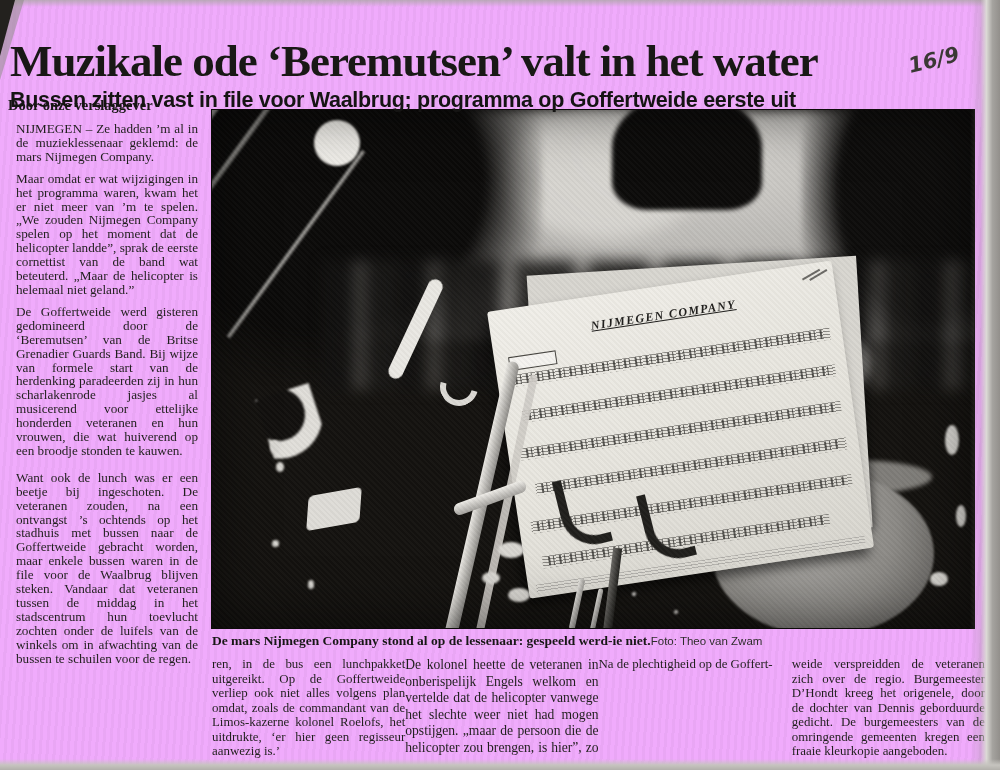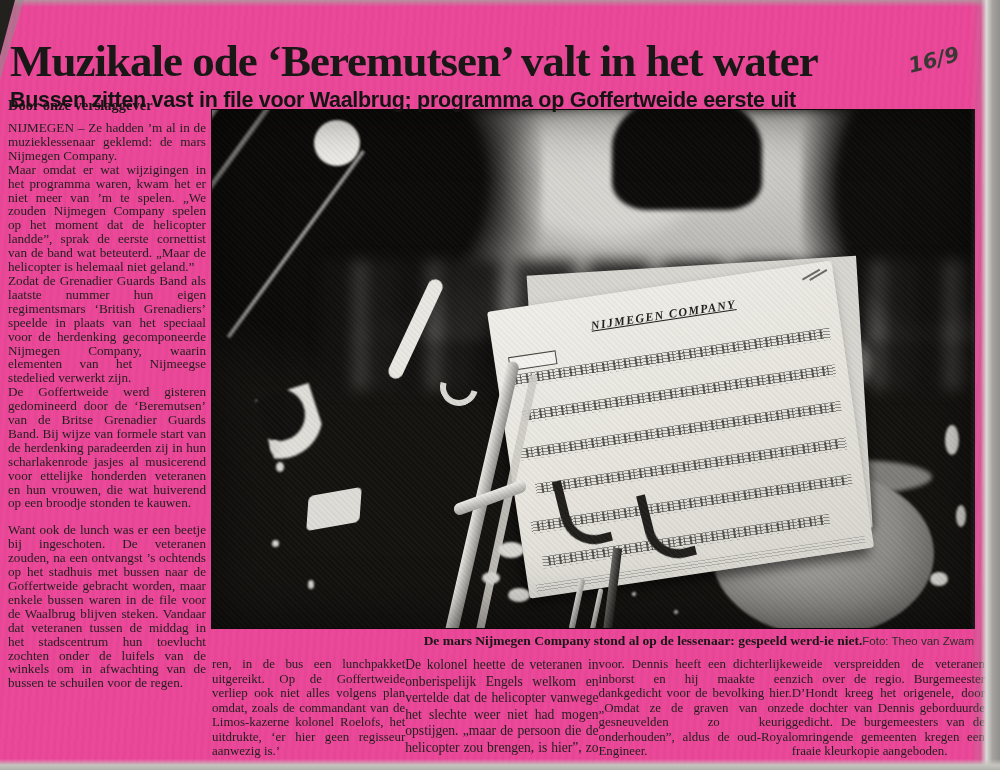--- a/index.html
+++ b/index.html
@@ -2,21 +2,21 @@
 <html lang="nl"><head>
 <meta charset="utf-8">
 <title>Krantenknipsel</title>
 <style>
   html,body{margin:0;padding:0;}
   body{
     width:1000px;height:770px;overflow:hidden;position:relative;
     background:#8e8c88;
     font-family:"Liberation Serif", serif;
   }
-  .scan{position:absolute;inset:0;background:#ec4899;}
+  .scan{position:absolute;inset:0;background:#f0abfc;}
   .scan::after{ 
     content:"";position:absolute;inset:0;pointer-events:none;
     background:repeating-linear-gradient(94deg, rgba(120,118,112,.05) 0 3px, rgba(255,255,255,.04) 3px 7px);
     mix-blend-mode:multiply;
   }
   
   .corner-tl{position:absolute;left:0;top:0;width:30px;height:78px;z-index:50;
     background:#23211e;clip-path:polygon(0 0,15px 0,0 56px);}
   .corner-tl2{position:absolute;left:0;top:0;width:40px;height:96px;z-index:49;
     background:#8f8d88;clip-path:polygon(0 0,24px 0,0 80px);opacity:.55;}
@@ -35,21 +35,21 @@
     font-family:"Liberation Sans",sans-serif;font-weight:700;font-size:21.5px;
     letter-spacing:-.3px;color:#151413;white-space:nowrap;}
   .handnote{position:absolute;left:908px;top:48px;z-index:6;
     font-family:"DejaVu Sans",sans-serif;font-style:italic;font-weight:600;font-size:21px;
     color:#3a3834;transform:rotate(-14deg);}
 
   
   .col1{position:absolute;left:8px;top:96px;width:198px;height:660px;overflow:hidden;z-index:5;
     font-size:13.2px;line-height:13.9px;text-align:justify;color:#201f1d;}
   .byline{font-weight:700;font-size:14.5px;line-height:18px;margin-bottom:7px;color:#171614;}
-  .col1 p{margin:0;}
+  .col1 p{margin:8px;}
   .col1 .paras p:last-child{margin-top:13px;}
 
   
   .photo{position:absolute;left:212px;top:110px;width:762px;height:518px;z-index:4;
     background:#14120f;overflow:hidden;box-shadow:0 0 0 1px #0c0b09;}
   .photo::after{content:"";position:absolute;inset:0;pointer-events:none;
     background:repeating-linear-gradient(45deg, rgba(255,255,255,.025) 0 2px, rgba(0,0,0,.03) 2px 4px);
     box-shadow:inset 0 0 60px rgba(0,0,0,.55);}
   .photo *{position:absolute;}
   .ph-sky{left:110px;top:0;width:652px;height:230px;filter:blur(6px);
@@ -122,21 +122,21 @@
     background:linear-gradient(90deg,#eceae5,#8f8d89);}
   .ph-sax2{left:290px;top:262px;width:8px;height:272px;border-radius:6px;transform:rotate(12deg);background:#cfccc7;opacity:.9;}
   .ph-crook{left:240px;top:382px;width:76px;height:12px;border-radius:8px;transform:rotate(-20deg);
     background:linear-gradient(#f0eee9,#a3a19d);}
   .sx1{left:286px;top:432px;width:26px;height:16px;} .sx2{left:270px;top:462px;width:18px;height:12px;} .sx3{left:296px;top:478px;width:22px;height:14px;}
   .w1{left:733px;top:315px;width:14px;height:30px;} .w2{left:744px;top:395px;width:10px;height:22px;} .w3{left:718px;top:462px;width:18px;height:14px;}
   .sp{width:4px;height:4px;} .sp1{left:420px;top:482px;} .sp2{left:462px;top:500px;} .sp3{left:606px;top:432px;}
 
   
   .caption-row{position:absolute;left:212px;top:633px;width:762px;z-index:5;
-    display:flex;justify-content:flex-end;align-items:baseline;}
+    display:flex;justify-content:flex-start;align-items:baseline;}
   .caption{font-family:"Liberation Serif",serif;font-weight:700;font-size:13.5px;color:#181716;}
   .credit{font-family:"Liberation Sans",sans-serif;font-size:11.5px;color:#2e2d2b;}
 
   
   .bottom-cols{position:absolute;left:212px;top:657px;width:773px;height:102px;z-index:5;
     display:grid;grid-template-columns:repeat(4,1fr);
     color:#201f1d;text-align:justify;overflow:hidden;}
   .bcol p{margin:0;}
   .bc2,.bc4,.bc5{font-size:12.9px;line-height:14.5px;}
   .bc3{font-size:13.6px;line-height:16.6px;}
@@ -148,21 +148,20 @@
 
   <h1 class="headline">Muzikale ode ‘Beremutsen’ valt in het water</h1>
   <h2 class="subheadline">Bussen zitten vast in file voor Waalbrug; programma op Goffertweide eerste uit</h2>
   <div class="handnote">16/9</div>
 
   <div class="col1">
     <div class="byline">Door onze verslaggever</div>
     <div class="paras">
         <p>NIJMEGEN – Ze hadden ’m al in de muzieklessenaar geklemd: de mars Nijmegen Company.</p>
         <p>Maar omdat er wat wijzigingen in het programma waren, kwam het er niet meer van ’m te spelen. „We zouden Nijmegen Company spelen op het moment dat de helicopter landde”, sprak de eerste cornettist van de band wat beteuterd. „Maar de helicopter is helemaal niet geland.”</p>
-        <p>Zodat de Grenadier Guards Band als laatste nummer hun eigen regimentsmars ‘British Grenadiers’ speelde in plaats van het speciaal voor de herdenking gecomponeerde Nijmegen Company, waarin elementen van het Nijmeegse stedelied verwerkt zijn.</p>
         <p>De Goffertweide werd gisteren gedomineerd door de ‘Beremutsen’ van de Britse Grenadier Guards Band. Bij wijze van formele start van de herdenking paradeerden zij in hun scharlakenrode jasjes al musicerend voor ettelijke honderden veteranen en hun vrouwen, die wat huiverend op een broodje stonden te kauwen.</p>
         <p>Want ook de lunch was er een beetje bij ingeschoten. De veteranen zouden, na een ontvangst ’s ochtends op het stadhuis met bussen naar de Goffertweide gebracht worden, maar enkele bussen waren in de file voor de Waalbrug blijven steken. Vandaar dat veteranen tussen de middag in het stadscentrum hun toevlucht zochten onder de luifels van de winkels om in afwachting van de bussen te schuilen voor de regen.</p>
       </div>
   </div>
 
   <div class="photo">
     <div class="ph-sky"></div>
     <div class="ph-sky-bright"></div>
     <div class="ph-tree-left"></div>
     <div class="ph-dome"></div>
@@ -227,21 +226,20 @@
   </div>
 
   <div class="bottom-cols">
     <div class="bcol bc2">
         <p>ren, in de bus een lunchpakket uitgereikt. Op de Goffertweide verliep ook niet alles volgens plan omdat, zoals de commandant van de Limos-kazerne kolonel Roelofs, het uitdrukte, ‘er hier geen regisseur aanwezig is.’</p>
       </div>
     <div class="bcol bc3">
         <p>De kolonel heette de veteranen in onberispelijk Engels welkom en vertelde dat de helicopter vanwege het slechte weer niet had mogen opstijgen. „maar de persoon die de helicopter zou brengen, is hier”, zo stelde hij de veteraan Dennis Sear</p>
       </div>
     <div class="bcol bc4">
-        <p>voor. Dennis heeft een dichterlijke inborst en hij maakte een dankgedicht voor de bevolking hier. „Omdat ze de graven van onze gesneuvelden zo keurig onderhouden”, aldus de oud-Royal Engineer.</p>
         <p>Na de plechtigheid op de Goffert-</p>
       </div>
     <div class="bcol bc5">
         <p>weide verspreidden de veteranen zich over de regio. Burgemeester D’Hondt kreeg het origenele, door de dochter van Dennis geborduurde gedicht. De burgemeesters van de omringende gemeenten kregen een fraaie kleurkopie aangeboden.</p>
       </div>
   </div>
 
   <div class="corner-tl2"></div>
   <div class="corner-tl"></div>
   <div class="edge-top"></div>

